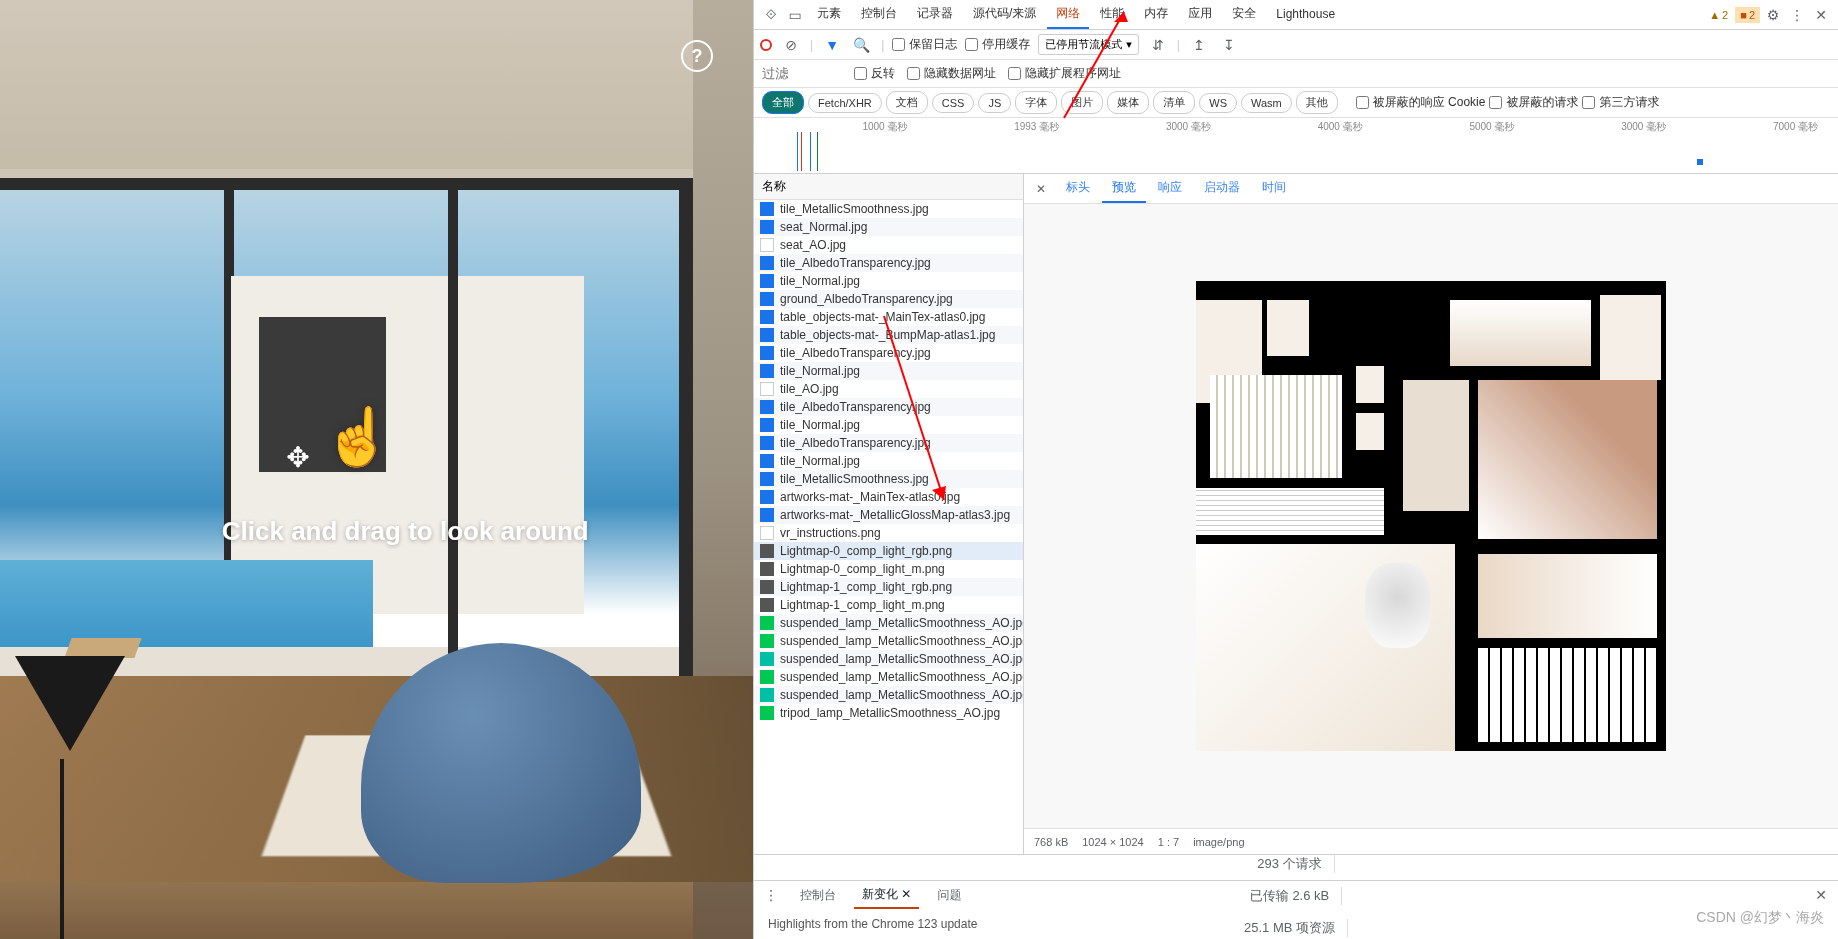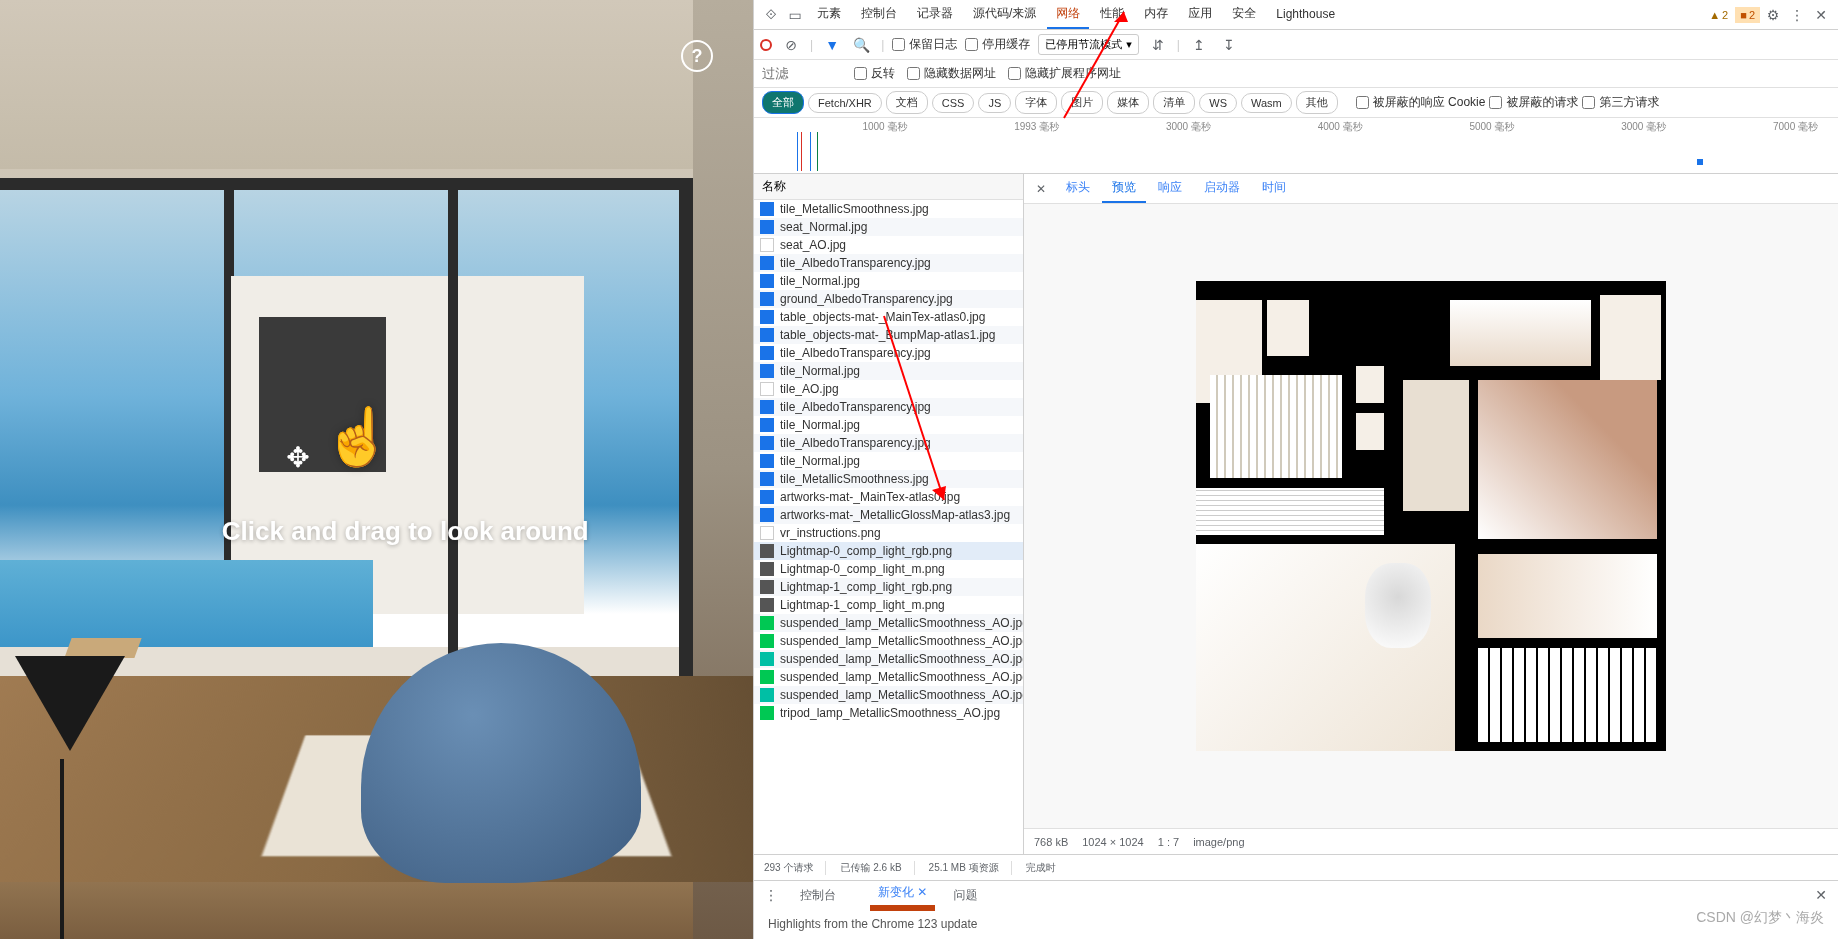--- a/index.html
+++ b/index.html
@@ -73,27 +73,27 @@
 .detail-panel{flex:1;display:flex;flex-direction:column;min-height:0;}
 .detail-tabs{height:30px;display:flex;align-items:center;border-bottom:1px solid #e0e0e0;padding:0 4px;gap:2px;}
 .dt{padding:5px 10px;font-size:12px;color:#3b82f6;cursor:pointer;border-bottom:2px solid transparent;}
 .dt.active{color:#1a73e8;border-bottom-color:#1a73e8;}
 .closex{padding:4px 8px;cursor:pointer;color:#5f6368;}
 .preview-area{flex:1;background:#f8f8f8;display:flex;align-items:center;justify-content:center;padding:8px;overflow:hidden;}
 .atlas{width:470px;height:470px;background:#000;position:relative;}
 .atlas .b{position:absolute;background:#f5efe7;}
 .detail-foot{height:26px;border-top:1px solid #e0e0e0;display:flex;align-items:center;padding:0 10px;gap:14px;font-size:11px;color:#5f6368;}
 
-.status{height:26px;border-top:1px solid #d0d0d0;display:flex;align-items:center;padding:0 10px;gap:14px;font-size:10px;color:#5f6368;}
+.status{height:26px;border-top:1px solid #d0d0d0;display:flex;align-items:center;padding:0 10px;gap:14px;font-size:13px;color:#5f6368;flex-direction:column;}
 .status .seg{border-right:1px solid #ddd;padding-right:12px;}
 
 .drawer{border-top:1px solid #d0d0d0;}
 .drawer-tabs{height:28px;display:flex;align-items:center;padding:0 6px;gap:10px;font-size:12px;}
 .drawer-tabs .dtab{padding:4px 8px;color:#5f6368;cursor:pointer;}
-.drawer-tabs .dtab.active{color:#3b82f6;border-bottom:6px solid #c2410c;margin-left:16px;}
+.drawer-tabs .dtab.active{color:#0f172a;border-bottom:2px solid #c2410c;}
 .drawer-body{padding:8px 14px;font-size:12px;color:#555;}
 
 .watermark{position:absolute;bottom:12px;right:14px;font-size:14px;color:#aaa;}
 
 
 .anno{position:absolute;pointer-events:none;}
 .anno svg{overflow:visible;}
 </style>
 </head>
 <body>

